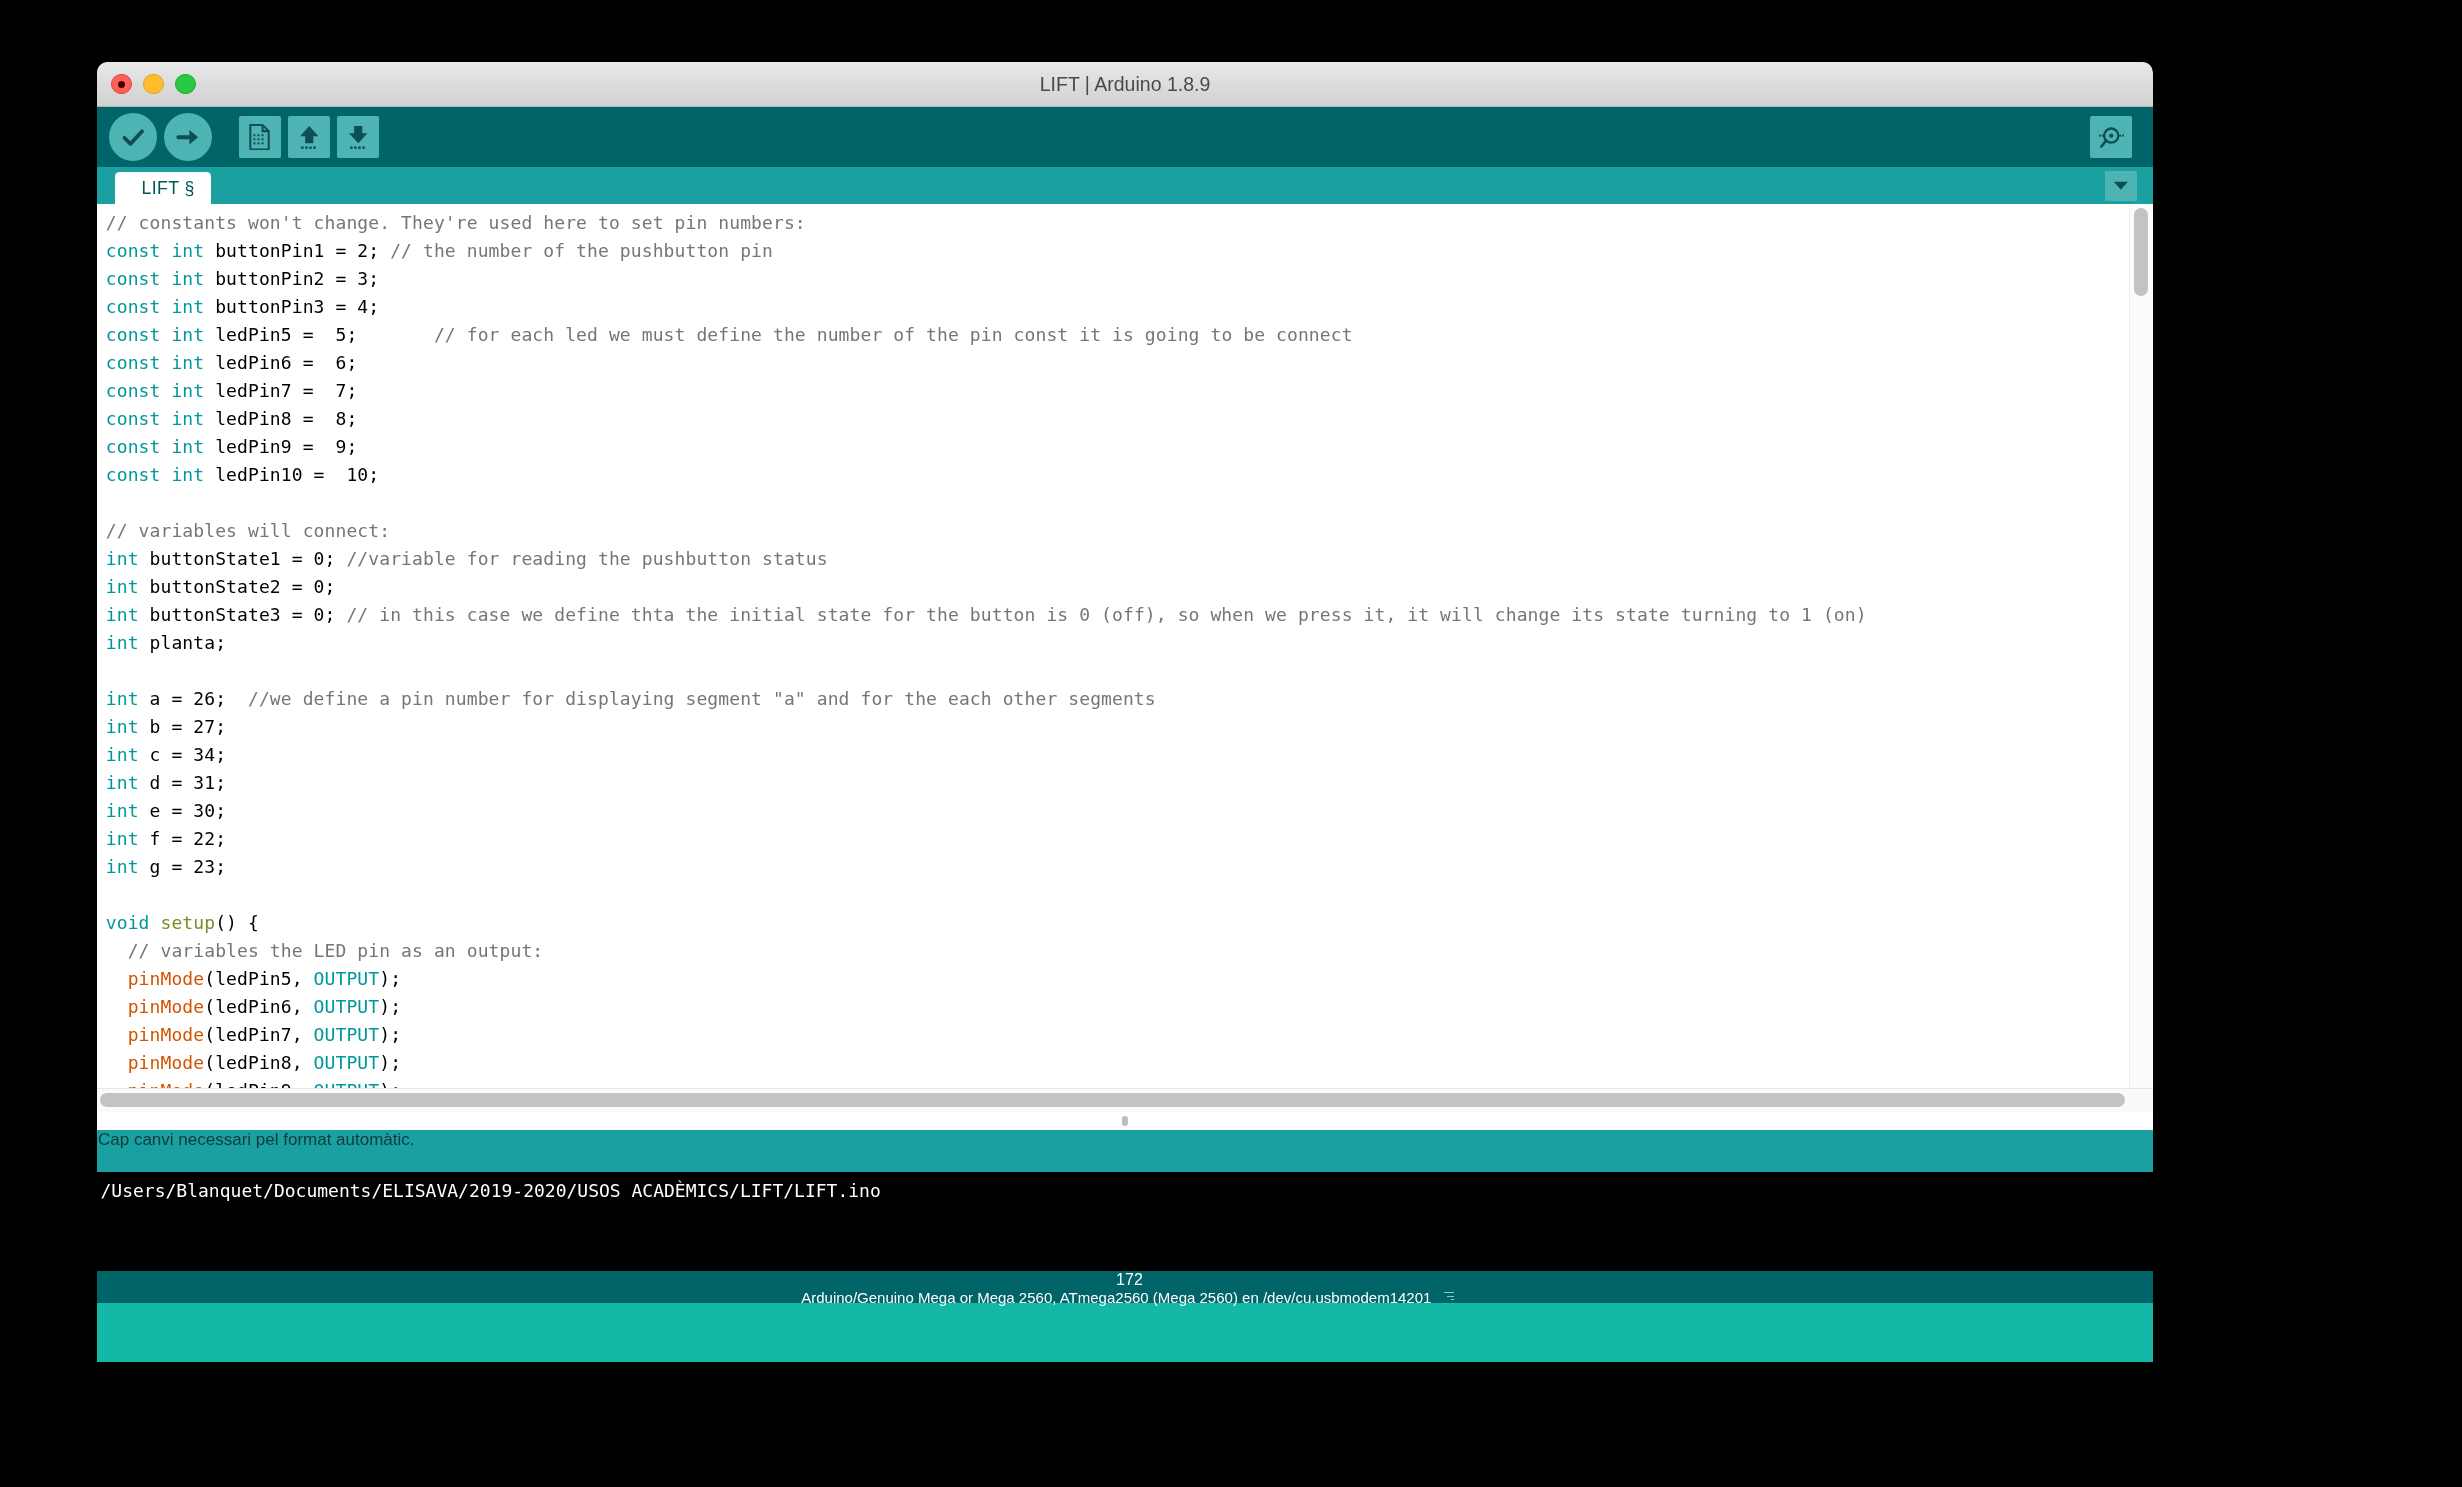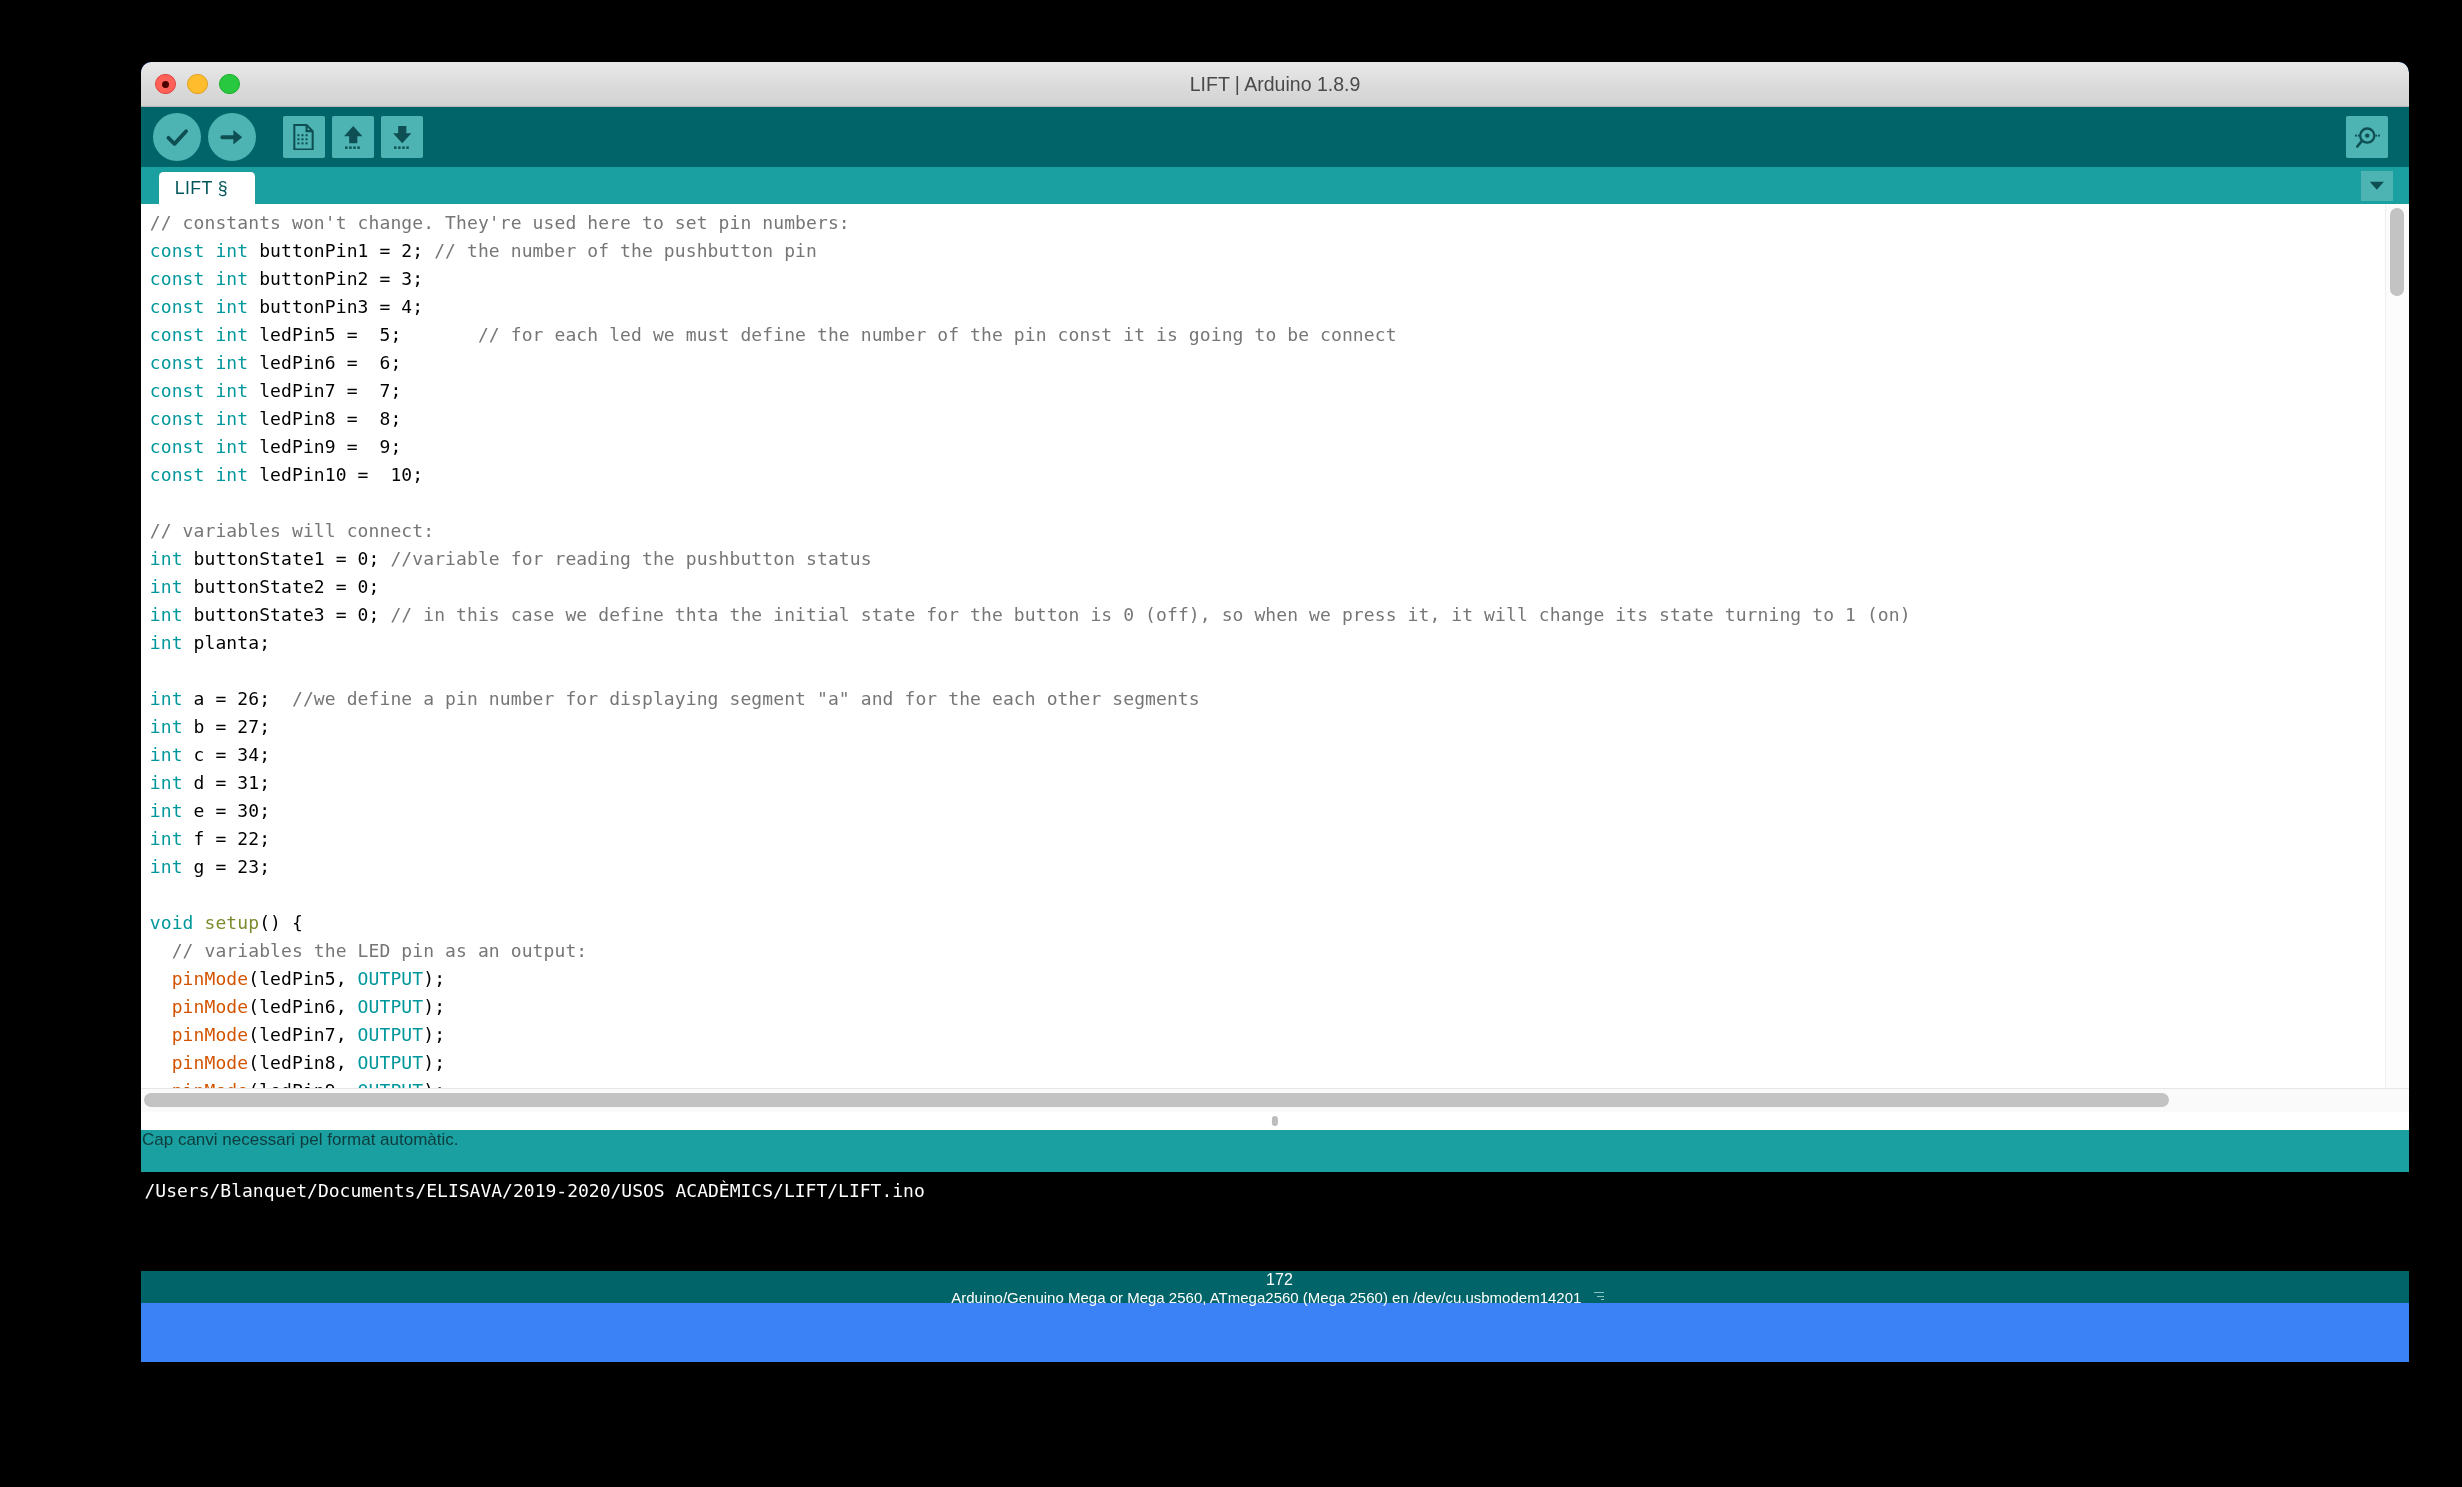--- a/index.html
+++ b/index.html
@@ -9,27 +9,26 @@
     width: 2462px;
     height: 1488px;
     overflow: hidden;
     font-family: "Liberation Sans", sans-serif;
   }
 
   #app-window {
     position: absolute;
     left: 97px;
     top: 62px;
-    width: 2268px;
+    width: 2056px;
     height: 1300px;
-    background: #3b82f6;
+    background: #14b8a6;
     border-radius: 10.6px 10.6px 0 0;
     overflow: hidden;
     box-shadow: 0 0 21px rgba(0,0,0,0.55);
-    margin-left: 44px;
   }
 
   
   #titlebar {
     position: relative;
     height: 44px;
     background: linear-gradient(to bottom, #e9e9e9 0%, #dcdcdc 50%, #d2d2d2 100%);
     border-bottom: 0.9px solid #b4b4b4;
     border-radius: 10.6px 10.6px 0 0;
   }
@@ -116,21 +115,21 @@
   }
   #tab-lift {
     position: absolute;
     left: 17.7px; top: 5.3px;
     height: 32px;
     min-width: 96px;
     background: #ffffff;
     border-radius: 4.4px 4.4px 0 0;
     display: flex;
     align-items: center;
-    justify-content: flex-start;
+    justify-content: flex-end;
     padding: 8px 16px;
     box-sizing: border-box;
     cursor: pointer;
   }
   #tab-lift span {
     font-size: 17.7px;
     color: #00555a;
     font-family: "Liberation Sans", sans-serif;
     font-weight: 500;
     letter-spacing: 0.4px;

